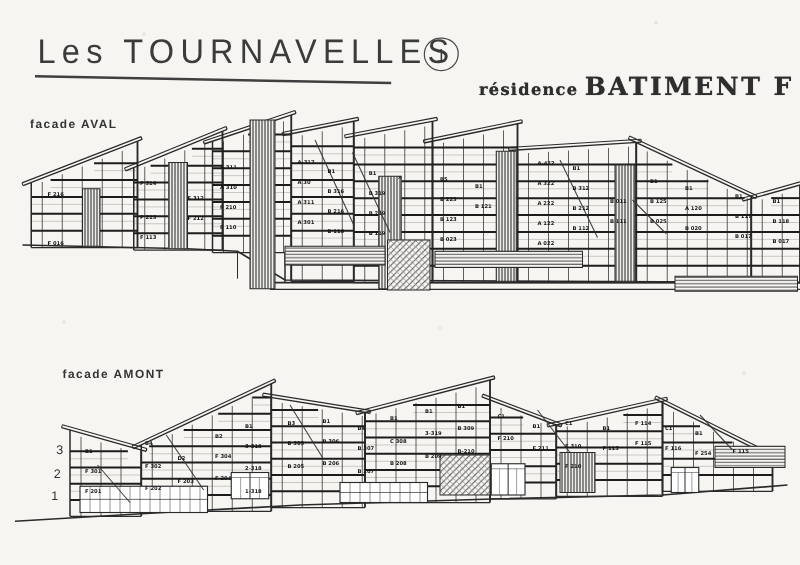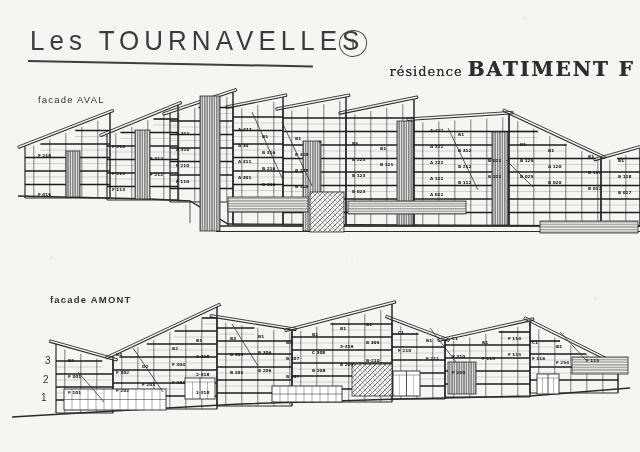--- a/index.html
+++ b/index.html
@@ -26,21 +26,21 @@
     position:absolute;left:339px;top:30px;width:26px;height:25px;border:1.6px solid #4a4a4a;
     border-radius:50% 48% 52% 50%;display:flex;align-items:center;justify-content:center;
     font-size:14px;color:#3a3a3a;transform:rotate(6deg);
   }
   .sheet-badge span{display:block;transform:rotate(-14deg) skewX(-8deg);}
   .residence{
     position:absolute;right:5px;top:57px;white-space:nowrap;
     font-family:"DejaVu Serif","Liberation Serif",serif;color:#2e2e2e;
     text-shadow:0 0 .6px #3a3a3a;
   }
-  .residence .pre{font-size:13px;font-weight:normal;letter-spacing:1px;}
+  .residence .pre{font-size:13px;font-weight:bold;letter-spacing:1px;}
   .residence .name{font-size:20px;font-weight:bold;letter-spacing:2px;}
   .fac-label{
     position:absolute;font-size:9.5px;letter-spacing:1.2px;color:#333;white-space:nowrap;
   }
   .fl-num{position:absolute;font-size:10px;color:#333;}
   svg.linework{position:absolute;left:0;top:0;}
   text.chip{font-family:"DejaVu Sans","Liberation Sans",sans-serif;font-weight:bold;}
 </style>
 </head>
 <body>
@@ -617,21 +617,21 @@
         <text x="508" y="340" font-size="4.2" fill="#161616" class="chip">F 114</text>
         <text x="508" y="356" font-size="4.2" fill="#161616" class="chip">F 115</text>
         <text x="532" y="344" font-size="4.2" fill="#161616" class="chip">C1</text>
         <text x="532" y="360" font-size="4.2" fill="#161616" class="chip">F 116</text>
         <text x="556" y="348" font-size="4.2" fill="#161616" class="chip">B1</text>
         <text x="556" y="364" font-size="4.2" fill="#161616" class="chip">F 254</text>
         <text x="586" y="362" font-size="4.2" fill="#161616" class="chip">F 115</text>
       </g>
   </svg>
 
-  <div class="fac-label" id="aval-label" style="left: 38px; top: 94px;">facade AVAL</div>
+  <div class="fac-label" id="aval-label" style="left: 24px; top: 94px; font-weight: bold;">facade AVAL</div>
   <div class="fac-label" id="amont-label" style="left: 50px; top: 294px; font-weight: bold;">facade AMONT</div>
 
   <div id="floor-numbers">
       <div class="fl-num" style="left: 45px; top: 355px;">3</div>
       <div class="fl-num" style="left: 43px; top: 374px;">2</div>
       <div class="fl-num" style="left: 41px; top: 392px;">1</div>
     </div>
 </div>
 
 </body></html>

